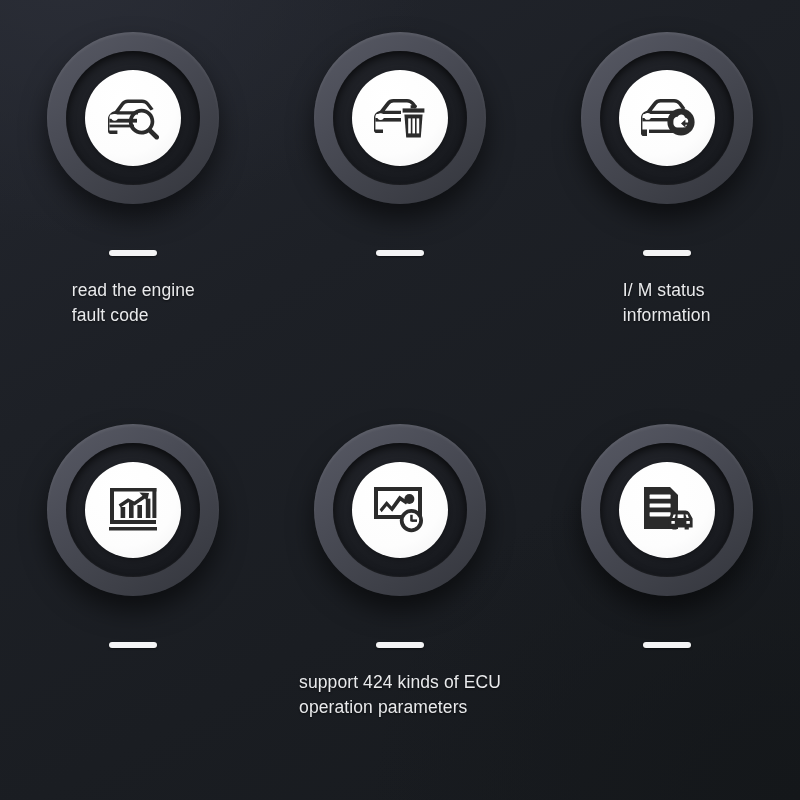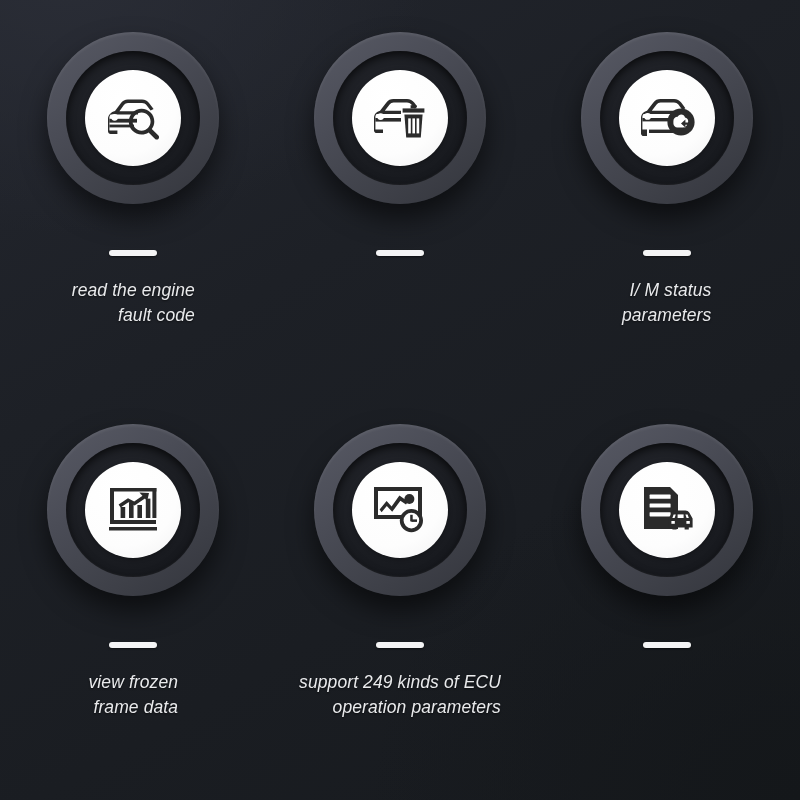--- a/index.html
+++ b/index.html
@@ -72,28 +72,27 @@
   .divider {
     width:48px; height:6px;
     border-radius:3px;
     background:#f4f4f5;
     margin-top:46px;
     box-shadow:0 1px 2px rgba(0,0,0,0.5);
   }
 
   .caption {
     margin-top:22px;
-    text-align:right;
+    text-align:left;
     color:#e9eaec;
     font-size:17.5px;
     line-height:25px;
     letter-spacing:0.1px;
     white-space:pre-line;
     text-shadow:0 1px 2px rgba(0,0,0,0.6);
-    font-style:italic;
   }
 </style>
 </head>
 <body>
 
 <div class="feature-grid">
 
   <div class="feature-card">
     <div class="dial">
       <div class="dial-inner">
@@ -159,21 +158,21 @@
               <g fill="#ffffff">
                 <path d="M35.4 26 C35.4 23.6 37.2 21.8 39.6 21.8 C40.2 20.4 41.6 19.4 43.2 19.4 C45 19.4 46.6 20.6 47 22.4 C48.8 22.6 50.2 24.2 50.2 26 C50.2 26.5 50.1 27 50 27.4 L47.4 27.4 L47.4 24.6 L43 28.6 L47.4 32.6 L47.4 29.8 L49.2 29.8 C48.4 31.4 46.8 32.4 45 32.4 L39.4 32.4 C37.2 32.4 35.4 30.6 35.4 28.4 Z"></path>
               </g>
             </g>
           </svg>
         </div>
       </div>
     </div>
     <div class="divider"></div>
     <div class="caption">I/ M status
-parameters</div>
+information</div>
   </div>
 
   <div class="feature-card">
     <div class="dial">
       <div class="dial-inner">
         <div class="dial-disc">
           <svg width="54" height="50" viewBox="0 0 54 50">
             <g fill="#2b2b2b">
 
               <path d="M4 3 L8 3 L8 35 L50 35 L50 39 L4 39 Z"></path>
@@ -188,22 +187,20 @@
               <rect x="39.8" y="13.6" width="4.6" height="19.4"></rect>
 
               <path d="M12.6 19.6 L22 13.2 L28.2 16.4 L38.4 9.6 L40.4 12.6 L28.6 20.4 L22.4 17.2 L14.6 22.6 Z"></path>
               <path d="M33.4 7.4 L43 8 L41.2 16 Z"></path>
             </g>
           </svg>
         </div>
       </div>
     </div>
     <div class="divider"></div>
-    <div class="caption">view frozen
-frame data</div>
   </div>
 
   <div class="feature-card">
     <div class="dial">
       <div class="dial-inner">
         <div class="dial-disc">
           <svg width="56" height="50" viewBox="0 0 56 50">
             <g fill="#2b2b2b">
 
               <path d="M2 2 L50 2 L50 34 L2 34 Z M6 6 L6 30 L46 30 L46 6 Z"></path>
@@ -214,21 +211,21 @@
               <circle cx="39.4" cy="35.6" r="11.6"></circle>
               <circle cx="39.4" cy="35.6" r="7.8" fill="#ffffff"></circle>
               <rect x="38.2" y="29.8" width="2.5" height="6.6"></rect>
               <rect x="39.4" y="34.4" width="5.6" height="2.5"></rect>
             </g>
           </svg>
         </div>
       </div>
     </div>
     <div class="divider"></div>
-    <div class="caption">support 249 kinds of ECU
+    <div class="caption">support 424 kinds of ECU
 operation parameters</div>
   </div>
 
   <div class="feature-card">
     <div class="dial">
       <div class="dial-inner">
         <div class="dial-disc">
           <svg width="54" height="50" viewBox="0 0 54 50">
             <g fill="#2b2b2b">
 

